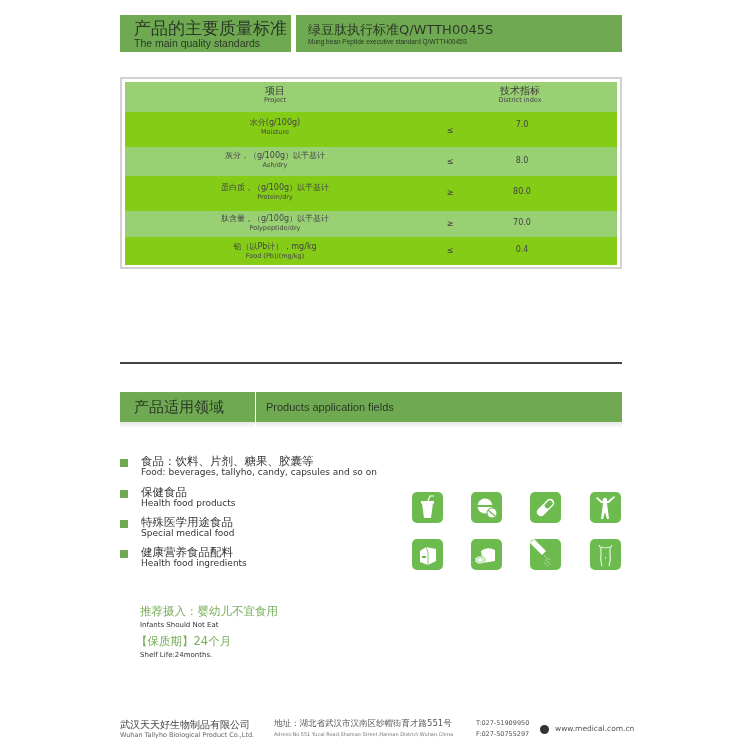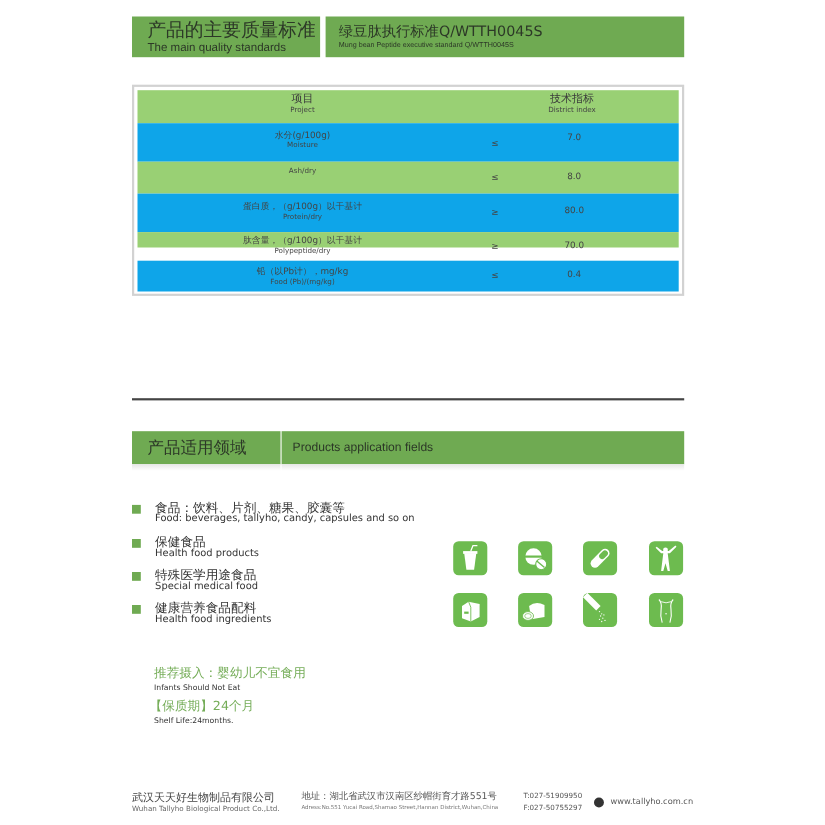--- a/index.html
+++ b/index.html
@@ -15,21 +15,21 @@
   #b1-left .en { font-size: 10.5px; line-height: 12px; color: #2c3827; font-family: "Liberation Sans", sans-serif; }
   #b1-right { left: 296px; top: 15px; width: 326px; height: 37px; padding: 8px 0 0 12px; }
   #b1-right .cn { font-size: 13px; line-height: 14px; color: #2c3827; }
   #b1-right .en { font-size: 6.5px; line-height: 9px; color: #2c3827; font-family: "Liberation Sans", sans-serif; }
 
   
   #spec-table { position: absolute; left: 120px; top: 77px; width: 502px; height: 192px;
     border: 2px solid #d2d2d2; background: #fff; }
   .trow { position: absolute; left: 3px; right: 3px; display: flex; align-items: center; }
   .trow.green { background: #99d074; }
-  .trow.white { background: #0ea5e9; }
+  .trow.white { background: #84cc16; }
   .cell-item { position: absolute; left: 0; width: 300px; text-align: center; }
   .cell-op { position: absolute; left: 318px; width: 14px; text-align: center; font-size: 8px; color: #444; }
   .cell-val { position: absolute; left: 372px; width: 50px; text-align: center; font-size: 8px; color: #444; }
   .cell-item .cn { display: block; font-size: 8px; line-height: 10px; color: #444; }
   .cell-item .en { display: block; font-size: 6.5px; line-height: 8px; color: #444; }
   .thead .cn { font-size: 10px; line-height: 11px; color: #3a3a3a; }
   .thead .en { font-size: 6.5px; line-height: 8px; color: #444; }
   .thead .tech { position: absolute; left: 340px; width: 110px; text-align: center; }
   .thead .tech .cn { display:block; font-size: 10px; line-height: 11px; color: #3a3a3a; }
   .thead .tech .en { display:block; font-size: 6.5px; line-height: 8px; color: #444; }
@@ -94,36 +94,37 @@
     <div class="cell-item" style="top:6px;">
       <span class="cn">水分(g/100g)</span>
       <span class="en">Moisture</span>
     </div>
     <span class="cell-op" style="top:14px;">≤</span>
     <span class="cell-val" style="top:8px;">7.0</span>
   </div>
 
   <div class="trow green" style="top:68px;height:29px;">
     <div class="cell-item" style="top:4px;">
+      <span class="cn">灰分，（g/100g）以干基计</span>
       <span class="en">Ash/dry</span>
     </div>
     <span class="cell-op" style="top:10px;">≤</span>
     <span class="cell-val" style="top:9px;">8.0</span>
   </div>
 
   <div class="trow white" style="top:97px;height:35px;">
     <div class="cell-item" style="top:7px;">
       <span class="cn">蛋白质，（g/100g）以干基计</span>
       <span class="en">Protein/dry</span>
     </div>
     <span class="cell-op" style="top:12px;">≥</span>
     <span class="cell-val" style="top:11px;">80.0</span>
   </div>
 
-  <div class="trow green" style="top:132px;height:14px;padding-left:20px;">
+  <div class="trow green" style="top:132px;height:26px;padding-left:20px;">
     <div class="cell-item" style="top:3px;">
       <span class="cn">肽含量，（g/100g）以干基计</span>
       <span class="en">Polypeptide/dry</span>
     </div>
     <span class="cell-op" style="top:8px;">≥</span>
     <span class="cell-val" style="top:7px;">70.0</span>
   </div>
 
   <div class="trow white" style="top:158px;height:28px;">
     <div class="cell-item" style="top:5px;">
@@ -239,13 +240,13 @@
 <span class="note-cn" style="top:634px;left:136px;">【保质期】24个月</span>
 <span class="note-en" style="top:651px;">Shelf Life:24months.</span>
 
 <span id="footer-company-cn">武汉天天好生物制品有限公司</span>
 <span id="footer-company-en">Wuhan Tallyho Biological Product Co.,Ltd.</span>
 <span id="footer-addr-cn">地址：湖北省武汉市汉南区纱帽街育才路551号</span>
 <span id="footer-addr-en">Adress:No.551 Yucai Road,Shamao Street,Hannan District,Wuhan,China</span>
 <span id="footer-tel">T:027-51909950</span>
 <span id="footer-fax">F:027-50755297</span>
 <span id="footer-web-icon"></span>
-<span id="footer-web">www.tallyho.com.cn</span>
+<span id="footer-web">www.medical.com.cn</span>
 
 </body></html>

